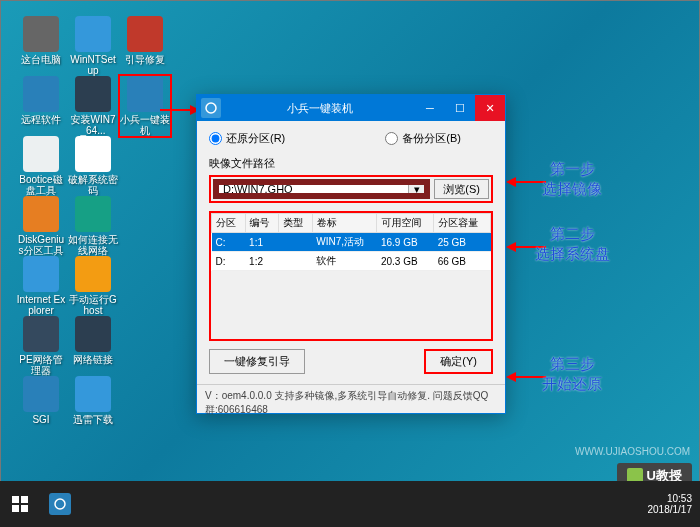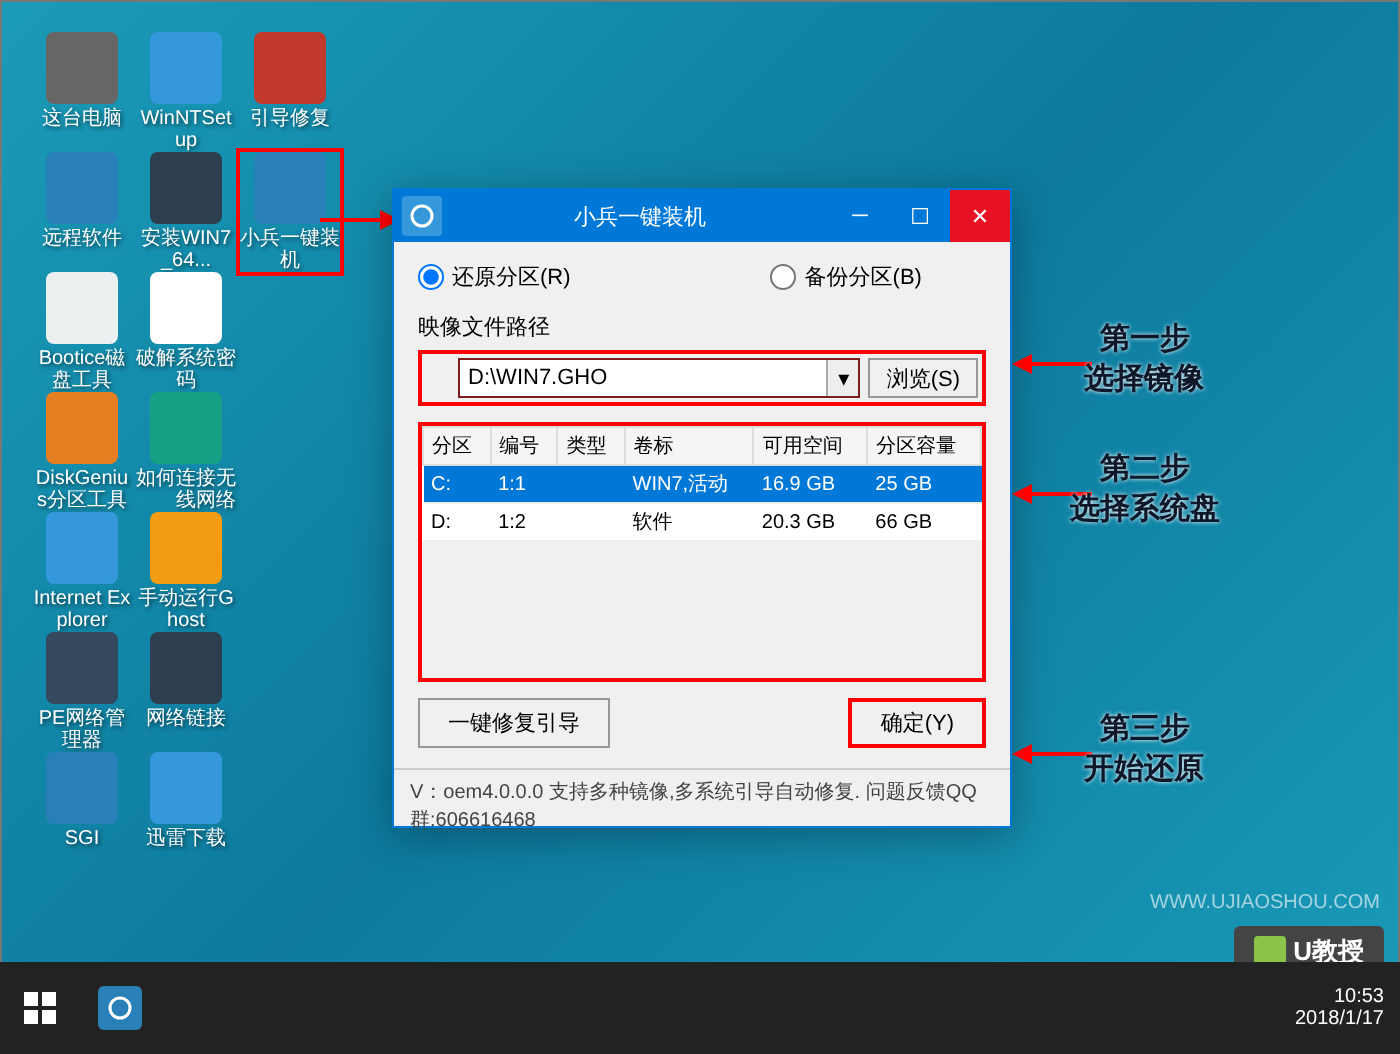--- a/index.html
+++ b/index.html
@@ -17,34 +17,34 @@
 .winbtns { display: flex; }
 .winbtn { width: 30px; height: 26px; display: flex; align-items: center; justify-content: center; color: #fff; cursor: pointer; }
 .winbtn.close { background: #e81123; }
 .content { padding: 10px 12px; }
 .radio-row { display: flex; gap: 100px; margin-bottom: 10px; }
 .radio-item { display: flex; align-items: center; gap: 4px; }
 .radio-item input { margin: 0; }
 .fieldset { margin-bottom: 8px; }
 .fieldset-label { font-size: 11px; margin-bottom: 4px; }
 .path-row { display: flex; gap: 4px; border: 2px solid red; padding: 2px; }
-.path-combo { flex: 1; display: flex; border: 1px solid #7f1d1d; background: #701a75; height: 20px; margin-left: 16px; }
+.path-combo { flex: 1; display: flex; border: 6px solid #7f1d1d; background: #701a75; height: 20px; }
 .path-combo input { flex: 1; border: none; padding: 0 4px; font-size: 11px; outline: none; }
 .path-combo .dd { width: 16px; border-left: 1px solid #aaa; display: flex; align-items: center; justify-content: center; background: #eee; cursor: pointer; }
 .browse-btn { padding: 0 8px; border: 1px solid #999; background: #f0f0f0; font-size: 11px; cursor: pointer; }
 .table-wrap { border: 2px solid red; margin-top: 6px; height: 130px; overflow: hidden; }
 .ptable { width: 100%; border-collapse: collapse; font-size: 10px; background: #fff; }
 .ptable th { background: #f5f5f5; border: 1px solid #ddd; padding: 2px 4px; font-weight: normal; text-align: left; font-family: Liberation Mono, monospace; }
 .ptable td { border-bottom: 1px solid #eee; padding: 2px 4px; }
 .ptable tr.selected { background: #0078d7; color: #fff; }
 .bottom-btns { display: flex; justify-content: space-between; margin-top: 8px; }
 .btn { padding: 3px 14px; border: 1px solid #999; background: #f0f0f0; font-size: 11px; cursor: pointer; }
 .btn.ok { border: 2px solid red; }
 .statusbar { border-top: 1px solid #ccc; padding: 4px 8px; font-size: 10px; color: #444; }
-.annotation { position: absolute; color: #0f172a; font-size: 15px; font-weight: bold; text-shadow: 0 0 2px #fff; }
+.annotation { position: absolute; color: #1d4ed8; font-size: 15px; font-weight: normal; text-shadow: 0 0 2px #fff; }
 .arrow { position: absolute; }
 .taskbar { position: absolute; bottom: 0; left: 0; right: 0; height: 46px; background: #222; display: flex; align-items: center; }
 .start-btn { width: 40px; height: 34px; display: flex; align-items: center; justify-content: center; color: #fff; cursor: pointer; }
 .task-item { width: 40px; height: 34px; display: flex; align-items: center; justify-content: center; cursor: pointer; }
 .tray { margin-left: auto; color: #fff; font-size: 10px; padding: 0 8px; text-align: right; line-height: 11px; }
 .watermark { position: absolute; right: 10px; bottom: 40px; color: rgba(255,255,255,0.6); font-size: 10px; }
 .logo-badge { position: absolute; right: 8px; bottom: 38px; background: #444; color: #fff; padding: 4px 10px; border-radius: 3px; font-size: 13px; font-weight: bold; display:flex; align-items:center; gap:4px;margin-top:23px; }
 .logo-badge .sq { width:16px; height:16px; background:#8bc34a; border-radius:2px; }
 .bigborder { position:absolute; inset:0; border:1px solid #777; pointer-events:none; }
 </style>
@@ -83,21 +83,21 @@
         <div class="lbl">Bootice磁盘工具</div>
       </div>
       <div class="desktop-icon" style="left: 60px; top: 128px;">
         <div class="ic" style="background:#fff"></div>
         <div class="lbl">破解系统密码</div>
       </div>
       <div class="desktop-icon" style="left: 8px; top: 188px;">
         <div class="ic" style="background:#e67e22"></div>
         <div class="lbl">DiskGenius分区工具</div>
       </div>
-      <div class="desktop-icon" style="left: 60px; top: 188px; text-align: right;">
+      <div class="desktop-icon" style="left: 60px; top: 188px;">
         <div class="ic" style="background:#16a085"></div>
         <div class="lbl">如何连接无线网络</div>
       </div>
       <div class="desktop-icon" style="left: 8px; top: 248px;">
         <div class="ic" style="background:#3498db"></div>
         <div class="lbl">Internet Explorer</div>
       </div>
       <div class="desktop-icon" style="left: 60px; top: 248px;">
         <div class="ic" style="background:#f39c12"></div>
         <div class="lbl">手动运行Ghost</div>

